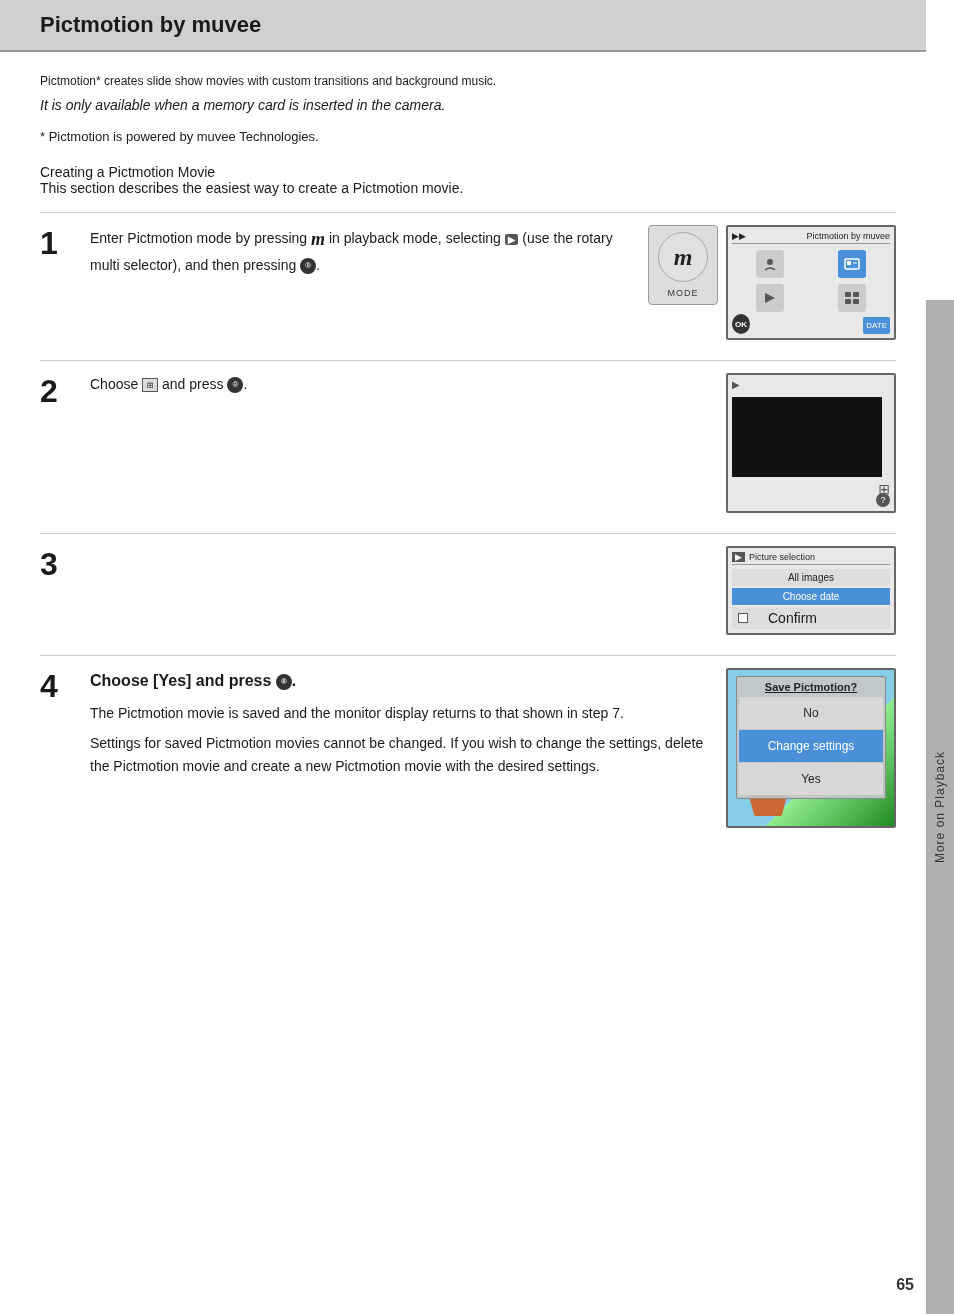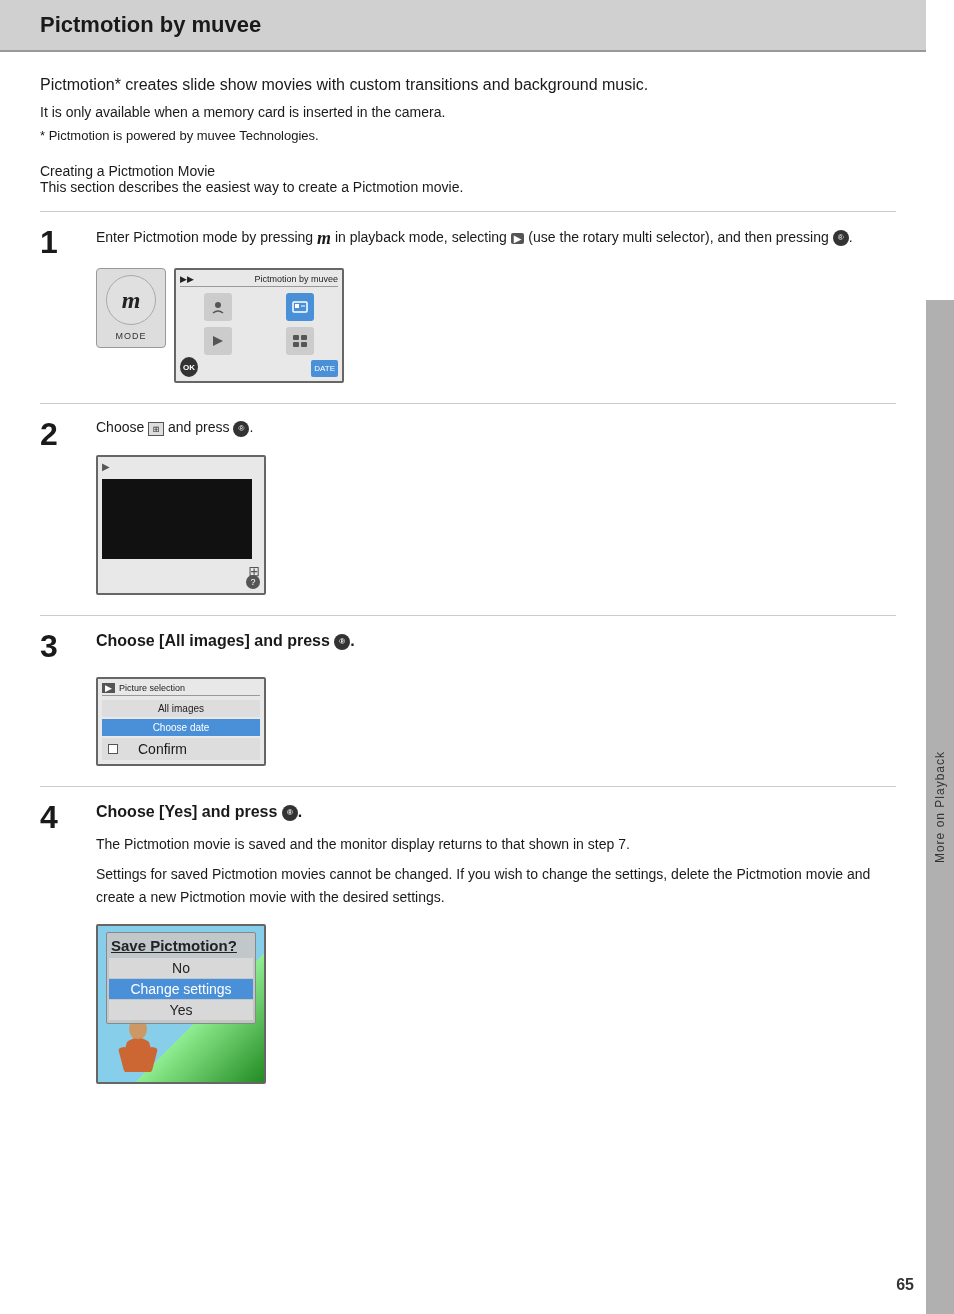--- a/index.html
+++ b/index.html
@@ -54,28 +54,29 @@
       border-bottom: 2px solid #999;
     }
 
     .page-title {
       font-size: 22px;
       font-weight: bold;
       color: #1a1a1a;
     }
 
     .intro-text {
-      font-size: 16px;
+      font-size: 12px;
       line-height: 1.6;
       margin-bottom: 6px;
     }
 
     .italic-note {
-      font-size: 14px;
-      margin-bottom: 8px;
+      font-style: italic;
+      font-size: 14px;
+      margin-bottom: 16px;
     }
 
     .asterisk-note {
       font-size: 13px;
       margin-bottom: 20px;
     }
 
     
     .section-heading {
       font-size: 14px;
@@ -102,23 +103,22 @@
       font-weight: bold;
       min-width: 40px;
       margin-right: 10px;
       line-height: 1;
       padding-top: 2px;
     }
 
     .step-content {
       flex: 1;
       display: flex;
-      flex-direction: column;
+      flex-direction: row;
       gap: 16px;
-      margin-left: 6px;
     }
 
     .step-text {
       flex: 1;
       font-size: 14px;
       line-height: 1.6;
     }
 
     .step-images {
       display: flex;
@@ -347,22 +347,22 @@
 
     .screen4-title {
       font-size: 9px;
       font-weight: bold;
       text-align: center;
       color: #222;
       margin-bottom: 2px;
     }
 
     .screen4-menu-item {
-      font-size: 14px;
-      padding: 2px 6px;
+      font-size: 12px;
+      padding: 9px 6px;
       text-align: center;
       color: #222;
       background: #d8d8d8;
       margin-bottom: 1px;
     }
 
     .screen4-menu-item.selected {
       background: #4a90d9;
       color: white;
     }
@@ -491,23 +491,20 @@
             <div class="question-mark">?</div>
           </div>
         </div>
       </div>
     </div>
 
     <div class="step">
       <div class="step-number">3</div>
       <div class="step-content">
         <div class="step-text">
-          <p style="font-size:16px; font-weight:bold; margin-bottom:8px;">
-            Choose [All images] and press <span class="ok-circle">®</span>.
-          </p>
         </div>
         <div class="step-images">
           <div class="camera-screen-step3">
             <div class="screen3-header">
               <span style="background:#555; color:white; font-size:9px; padding:0 3px;">▶</span>
               <span>Picture selection</span>
             </div>
             <div class="screen3-menu-item">All images</div>
             <div class="screen3-menu-item selected">Choose date</div>
             <div class="screen3-confirm-row">
@@ -535,21 +532,21 @@
 
               <svg style="position:absolute;bottom:0;left:15px;" width="50" height="65" viewBox="0 0 50 65">
                 <ellipse cx="25" cy="12" rx="9" ry="11" fill="#cc9966"></ellipse>
                 <path d="M14 25 Q10 35 12 55 L38 55 Q40 35 36 25 Q30 20 25 22 Q20 20 14 25Z" fill="#cc6633"></path>
                 <rect x="8" y="30" width="8" height="25" rx="3" fill="#cc6633" transform="rotate(-15,12,42)"></rect>
                 <rect x="34" y="30" width="8" height="25" rx="3" fill="#cc6633" transform="rotate(15,38,42)"></rect>
               </svg>
             </div>
 
             <div class="screen4-dialog">
-              <div class="screen4-title" style="font-size:15px; font-weight:bold; text-decoration:underline; color:#222; text-align:left; padding:2px;">Save Pictmotion?</div>
+              <div class="screen4-title" style="font-size:11px; font-weight:bold; text-decoration:underline; color:#222; text-align:center; padding:2px;">Save Pictmotion?</div>
               <div class="screen4-menu-item">No</div>
               <div class="screen4-menu-item selected">Change settings</div>
               <div class="screen4-menu-item">Yes</div>
             </div>
           </div>
         </div>
       </div>
     </div>
 
   </div>

